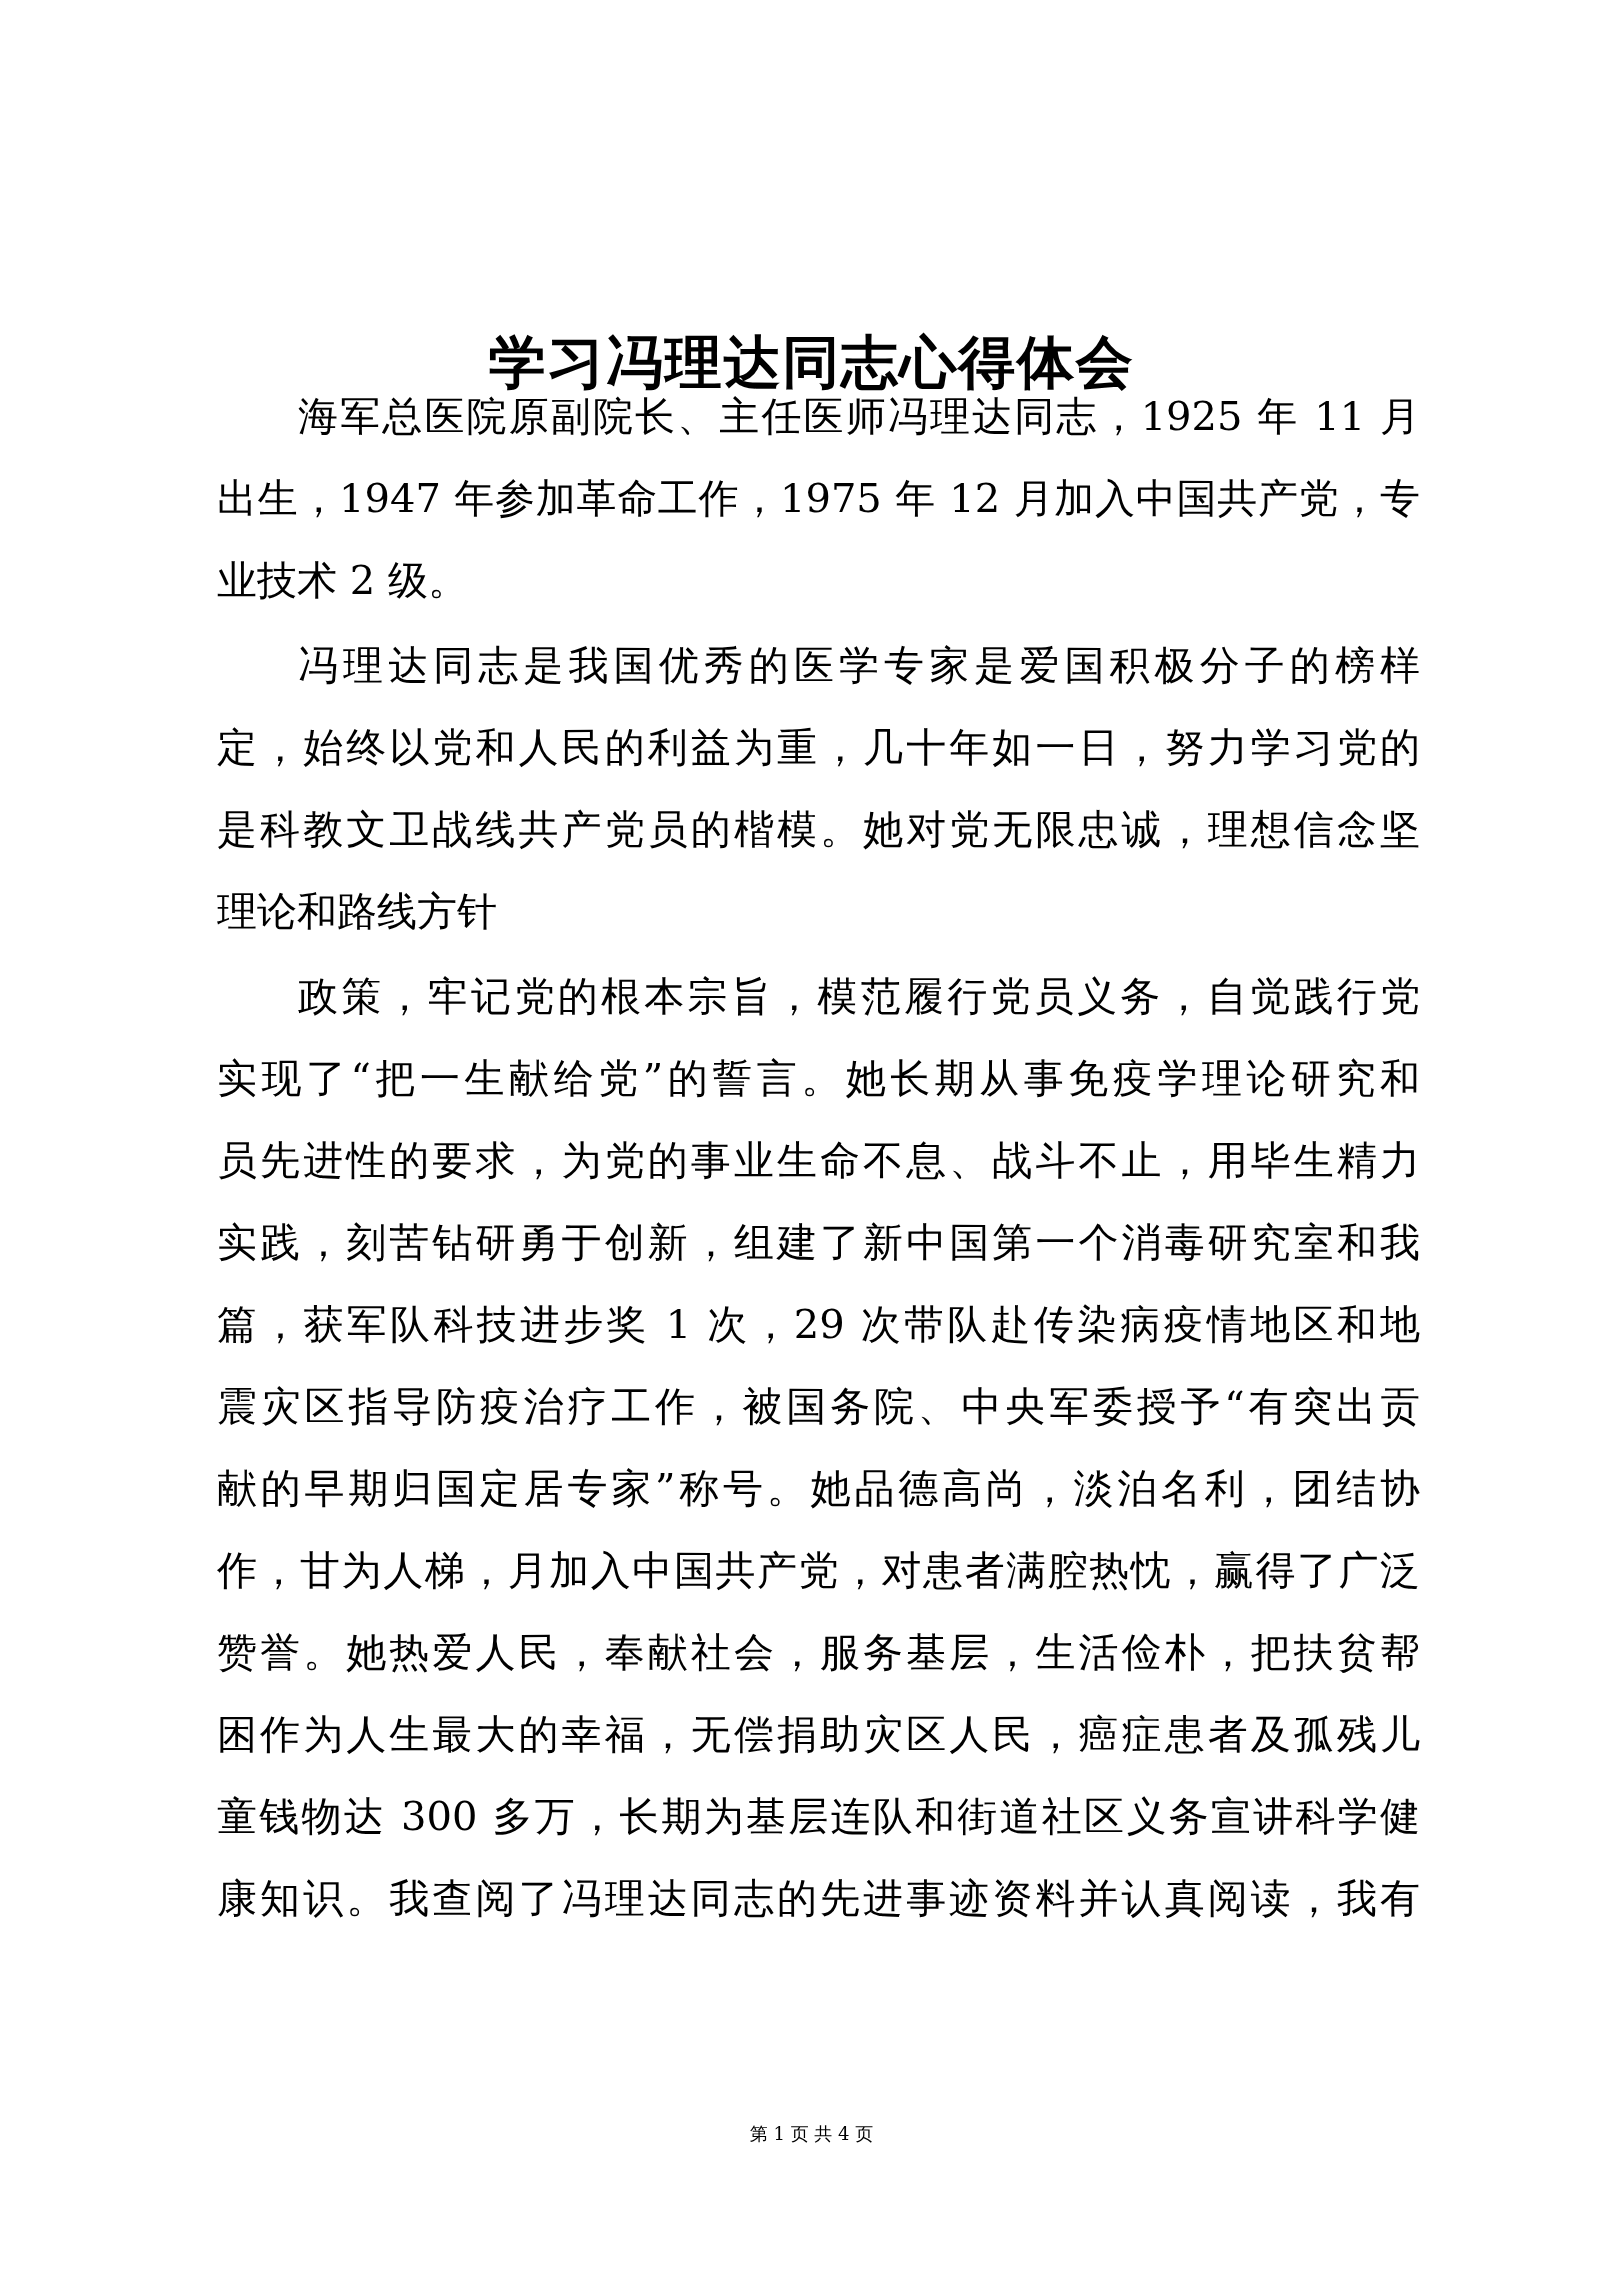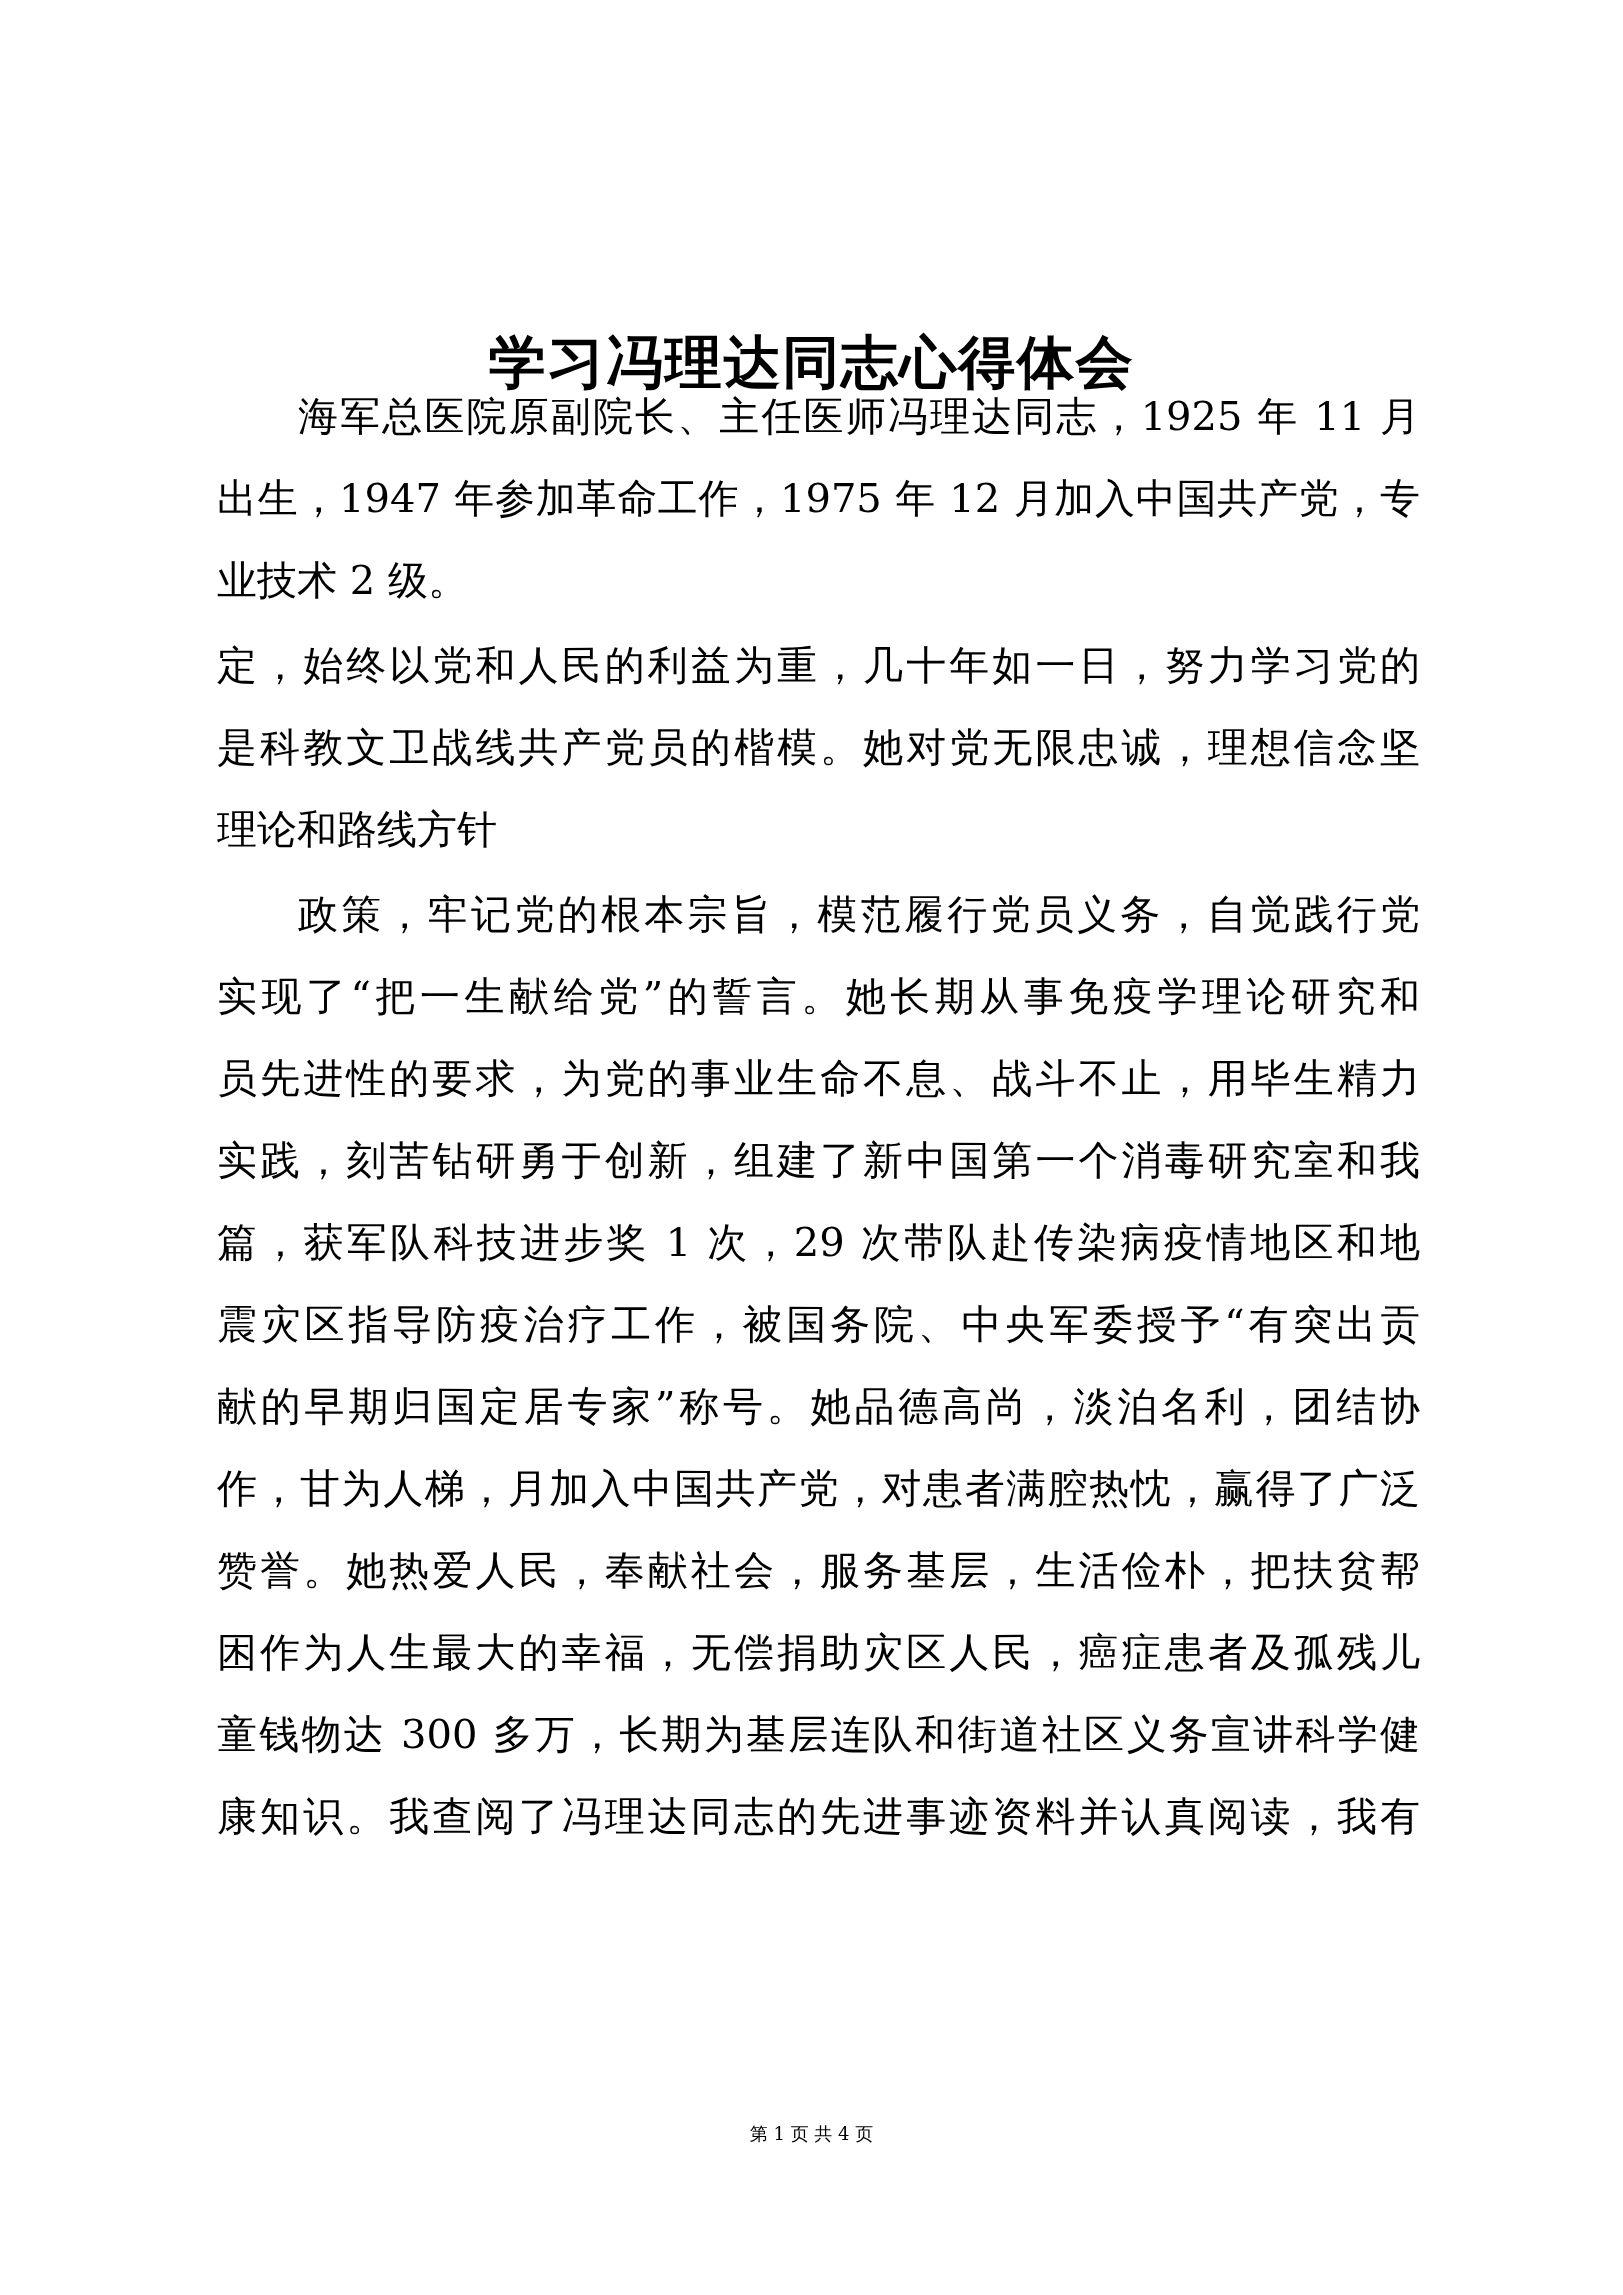--- a/index.html
+++ b/index.html
@@ -76,20 +76,21 @@
 
   <div class="body-text">
 
     <p class="para">
       <span class="line indent">海军总医院原副院长、主任医师冯理达同志，1925 年 11 月</span>
       <span class="line">出生，1947 年参加革命工作，1975 年 12 月加入中国共产党，专</span>
       <span class="line last">业技术 2 级。</span>
     </p>
 
     <p class="para">
+      <span class="line indent">冯理达同志是我国优秀的医学专家是爱国积极分子的榜样</span>
       <span class="line">定，始终以党和人民的利益为重，几十年如一日，努力学习党的</span>
       <span class="line">是科教文卫战线共产党员的楷模。她对党无限忠诚，理想信念坚</span>
       <span class="line last">理论和路线方针</span>
     </p>
 
     <p class="para">
       <span class="line indent">政策，牢记党的根本宗旨，模范履行党员义务，自觉践行党</span>
       <span class="line">实现了“把一生献给党”的誓言。她长期从事免疫学理论研究和</span>
       <span class="line">员先进性的要求，为党的事业生命不息、战斗不止，用毕生精力</span>
       <span class="line">实践，刻苦钻研勇于创新，组建了新中国第一个消毒研究室和我</span>

